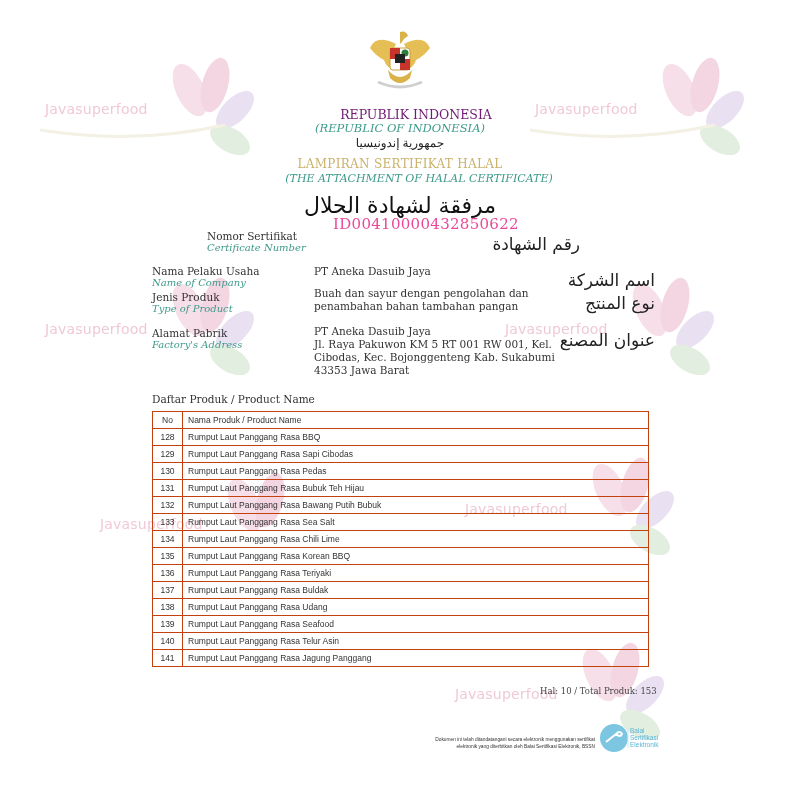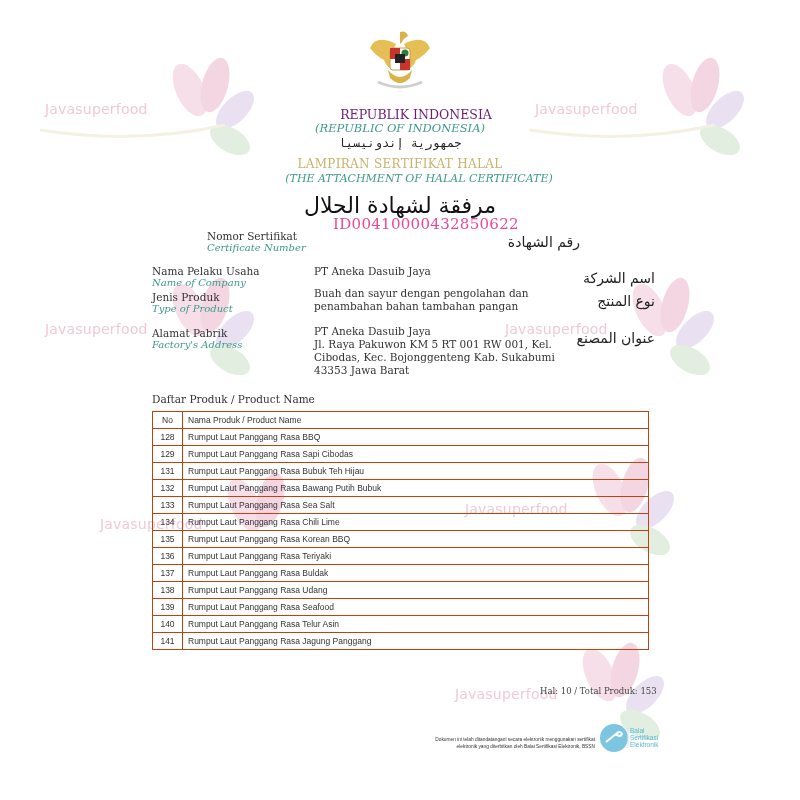--- a/index.html
+++ b/index.html
@@ -10,28 +10,28 @@
     .wm { position: absolute; width: 230px; height: 100px; pointer-events: none; }
     .wm .wm-text {
       position: absolute; left: 10px; top: 46px; font-family: "DejaVu Sans", sans-serif;
       font-size: 14px; color: #f0c9d8; letter-spacing: 0.2px;
     }
     .wm svg { position: absolute; left: 0; top: 0; }
     .emblem { position: absolute; left: 366px; top: 26px; width: 68px; height: 70px; }
     .hdr { position: absolute; left: 0; width: 800px; text-align: center; }
     .h-rep { top: 107px; font-size: 12.5px; color: #701a75; padding-left: 16px; }
     .h-rep-en { top: 121px; font-size: 11.5px; font-style: italic; color: #3d9a8b; }
-    .h-rep-ar { top: 136px; font-size: 12px; font-family: Liberation Mono, monospace; color: #222; }
+    .h-rep-ar { top: 136px; font-size: 12px; font-family: Liberation Serif, serif; color: #222; }
     .h-lamp { top: 157px; font-size: 12px; color: #c9b26a; letter-spacing: 0.3px; }
     .h-lamp-en { top: 172px; font-size: 11px; font-style: italic; color: #3d9a8b; padding-left: 19px; }
     .h-lamp-ar { top: 193px; font-size: 22px; font-family: "DejaVu Sans", sans-serif; color: #111; }
     .lbl { position: absolute; font-size: 10.5px; color: #333; line-height: 12px; }
     .lbl .en { display: block; font-style: italic; color: #3d9a8b; font-size: 10px; }
     .val { position: absolute; font-size: 10.5px; color: #333; line-height: 13px; }
-    .ar { position: absolute; font-family: "DejaVu Sans", sans-serif; font-size: 14px; color: #222; direction: rtl; text-align: right; }
+    .ar { position: absolute; font-family: "DejaVu Sans", sans-serif; font-size: 17px; color: #222; direction: rtl; text-align: right; }
     .cert-no { position: absolute; left: 333px; top: 215px; font-size: 15px; color: #ec4899; letter-spacing: 0.3px; }
     .list-title { position: absolute; left: 152px; top: 393px; font-size: 10.5px; color: #333; }
     table.products {
       position: absolute; left: 152px; top: 411px; width: 497px; border-collapse: collapse;
       font-family: "Liberation Sans", sans-serif; font-size: 8.5px; color: #333;
     }
     table.products td {
       border: 1px solid #c2410c; height: 16.9px; padding: 0 5px; line-height: 16px; box-sizing: border-box; margin-top: 44px;
     }
     table.products td.no { width: 30px; text-align: center; }
@@ -176,20 +176,24 @@
     </tr>
     <tr>
         <td class="no">128</td>
         <td>Rumput Laut Panggang Rasa BBQ</td>
       </tr>
     <tr>
         <td class="no">129</td>
         <td>Rumput Laut Panggang Rasa Sapi Cibodas</td>
       </tr>
     <tr>
+        <td class="no">130</td>
+        <td>Rumput Laut Panggang Rasa Pedas</td>
+      </tr>
+    <tr>
         <td class="no">131</td>
         <td>Rumput Laut Panggang Rasa Bubuk Teh Hijau</td>
       </tr>
     <tr>
         <td class="no">132</td>
         <td>Rumput Laut Panggang Rasa Bawang Putih Bubuk</td>
       </tr>
     <tr>
         <td class="no">133</td>
         <td>Rumput Laut Panggang Rasa Sea Salt</td>

